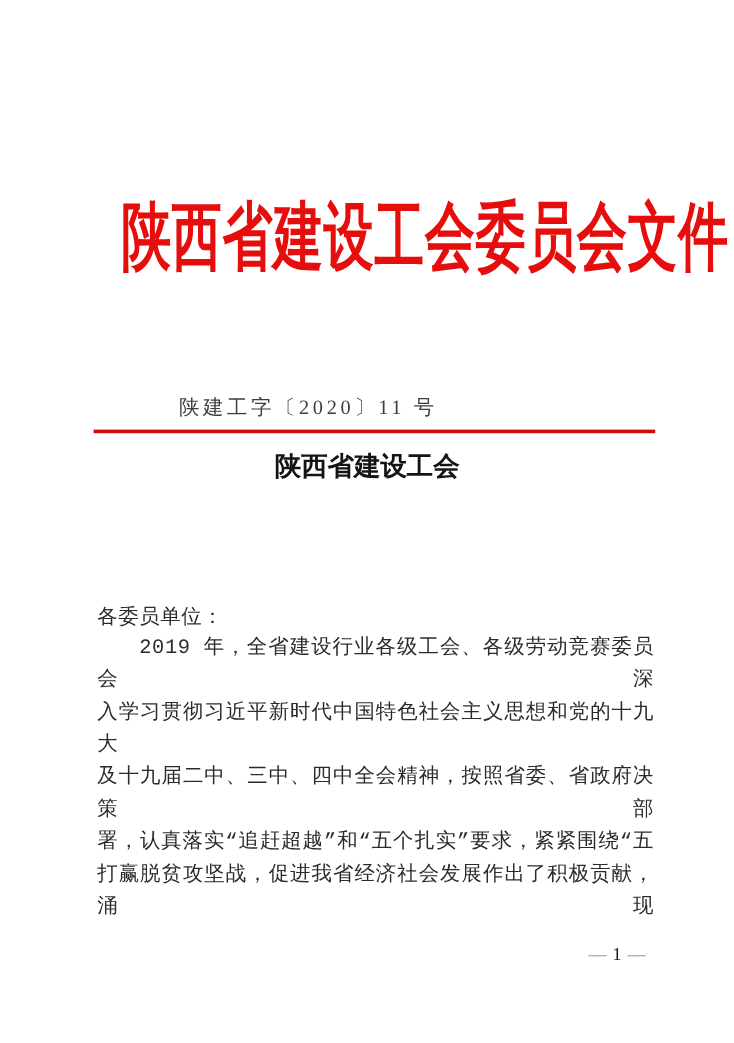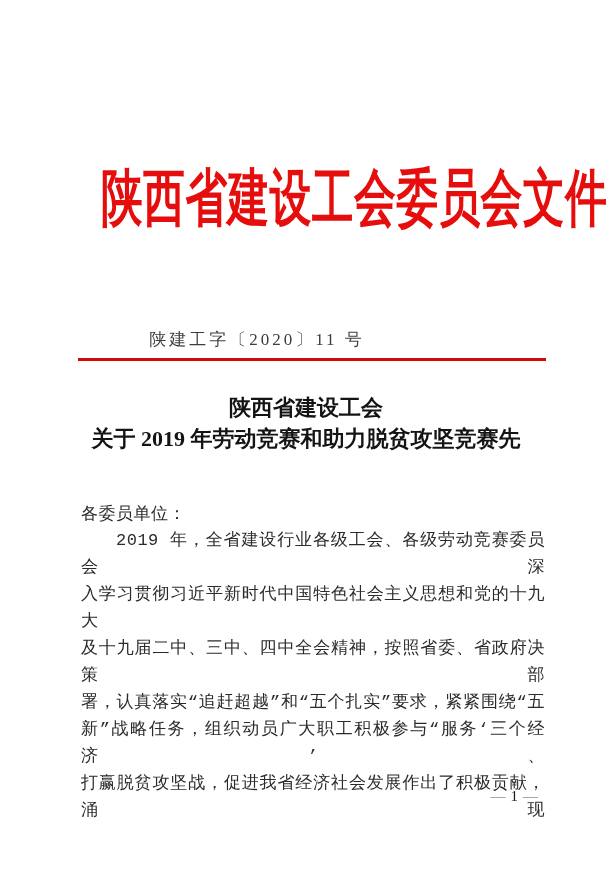--- a/index.html
+++ b/index.html
@@ -47,21 +47,21 @@
     position: absolute;
     top: 358px;
     left: 78px;
     width: 468px;
     height: 3px;
     background: #d40909;
   }
   
   .doc-title {
     position: absolute;
-    top: 392px;
+    top: 373px;
     left: 40px;
     width: 532px;
     text-align: center;
     font-size: 22px;
     font-weight: 700;
     color: #141414;
     line-height: 31px;
   }
   
   .body-text {
@@ -108,30 +108,28 @@
 <div class="page">
 
   <div class="red-header">陕西省建设工会委员会文件</div>
 
   <div class="doc-number">陕建工字〔2020〕11 号</div>
 
   <div class="red-rule"></div>
 
   <div class="doc-title">
     <div>陕西省建设工会</div>
-    <div>关于 2019 年劳动竞赛和助力脱贫攻坚竞赛先</div>
   </div>
 
   <div class="body-text">
       <div class="line">各委员单位：</div>
       <div class="line indent fill">2019 年，全省建设行业各级工会、各级劳动竞赛委员会深</div>
       <div class="line fill">入学习贯彻习近平新时代中国特色社会主义思想和党的十九大</div>
       <div class="line fill">及十九届二中、三中、四中全会精神，按照省委、省政府决策部</div>
       <div class="line fill">署，认真落实“追赶超越”和“五个扎实”要求，紧紧围绕“五</div>
-      <div class="line fill">新”战略任务，组织动员广大职工积极参与“服务‘三个经济’、</div>
       <div class="line fill">打赢脱贫攻坚战，促进我省经济社会发展作出了积极贡献，涌现</div>
     </div>
 
   <div class="page-footer">
     <span class="dash">—</span><span class="num">1</span><span class="dash">—</span>
   </div>
 
 </div>
 
 </body></html>

